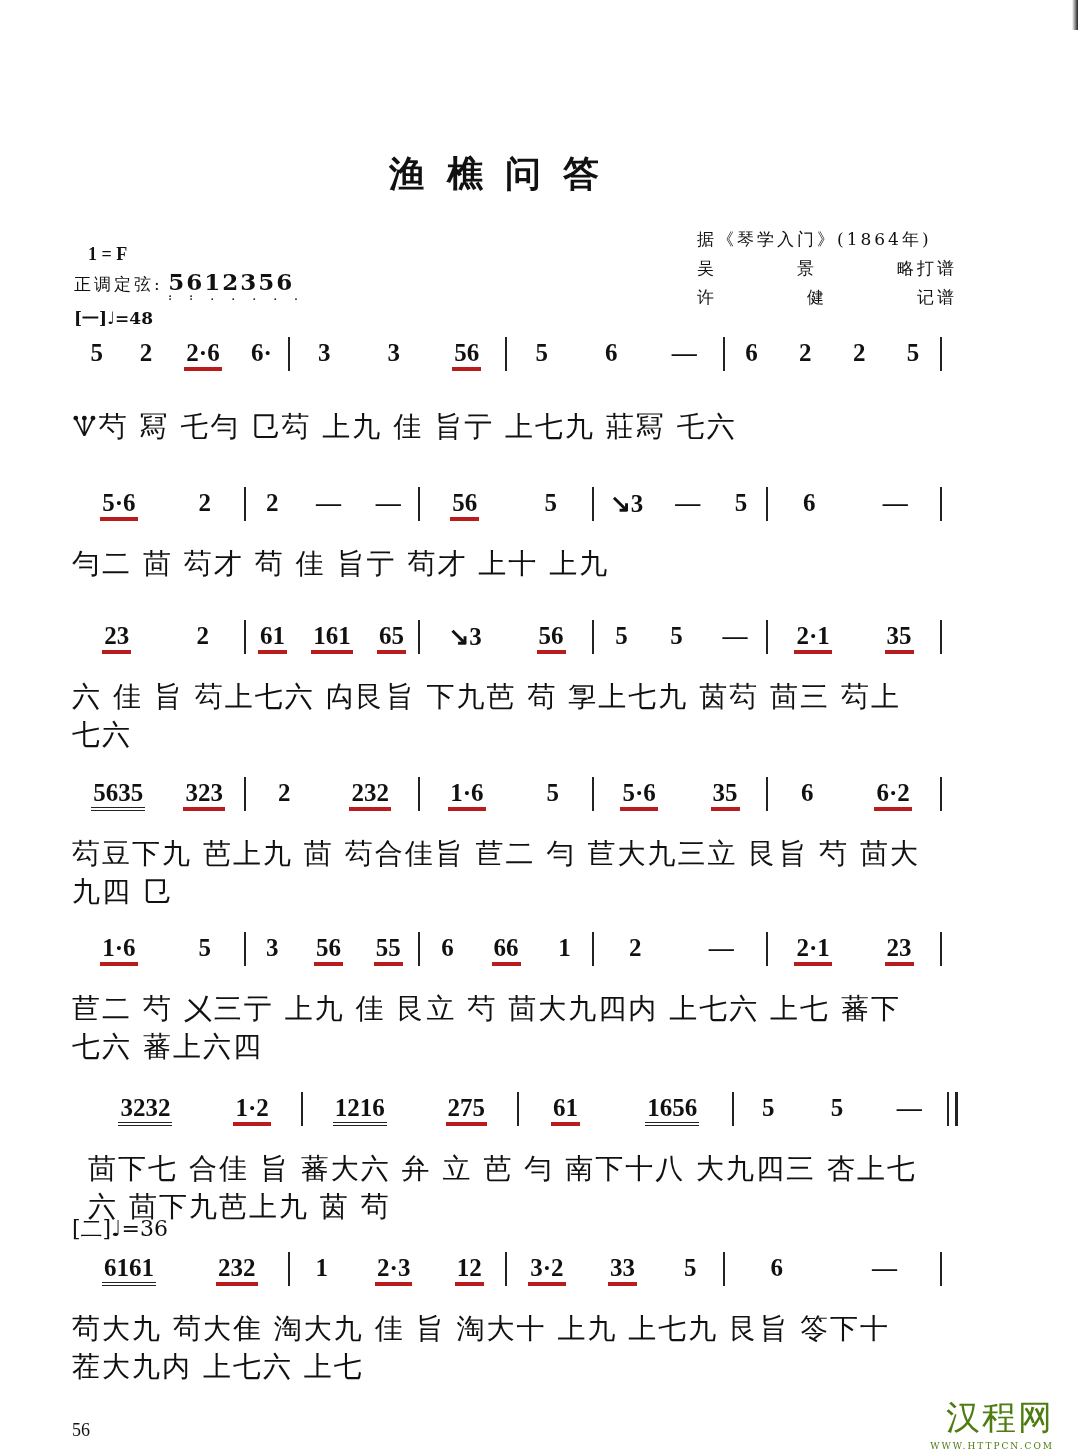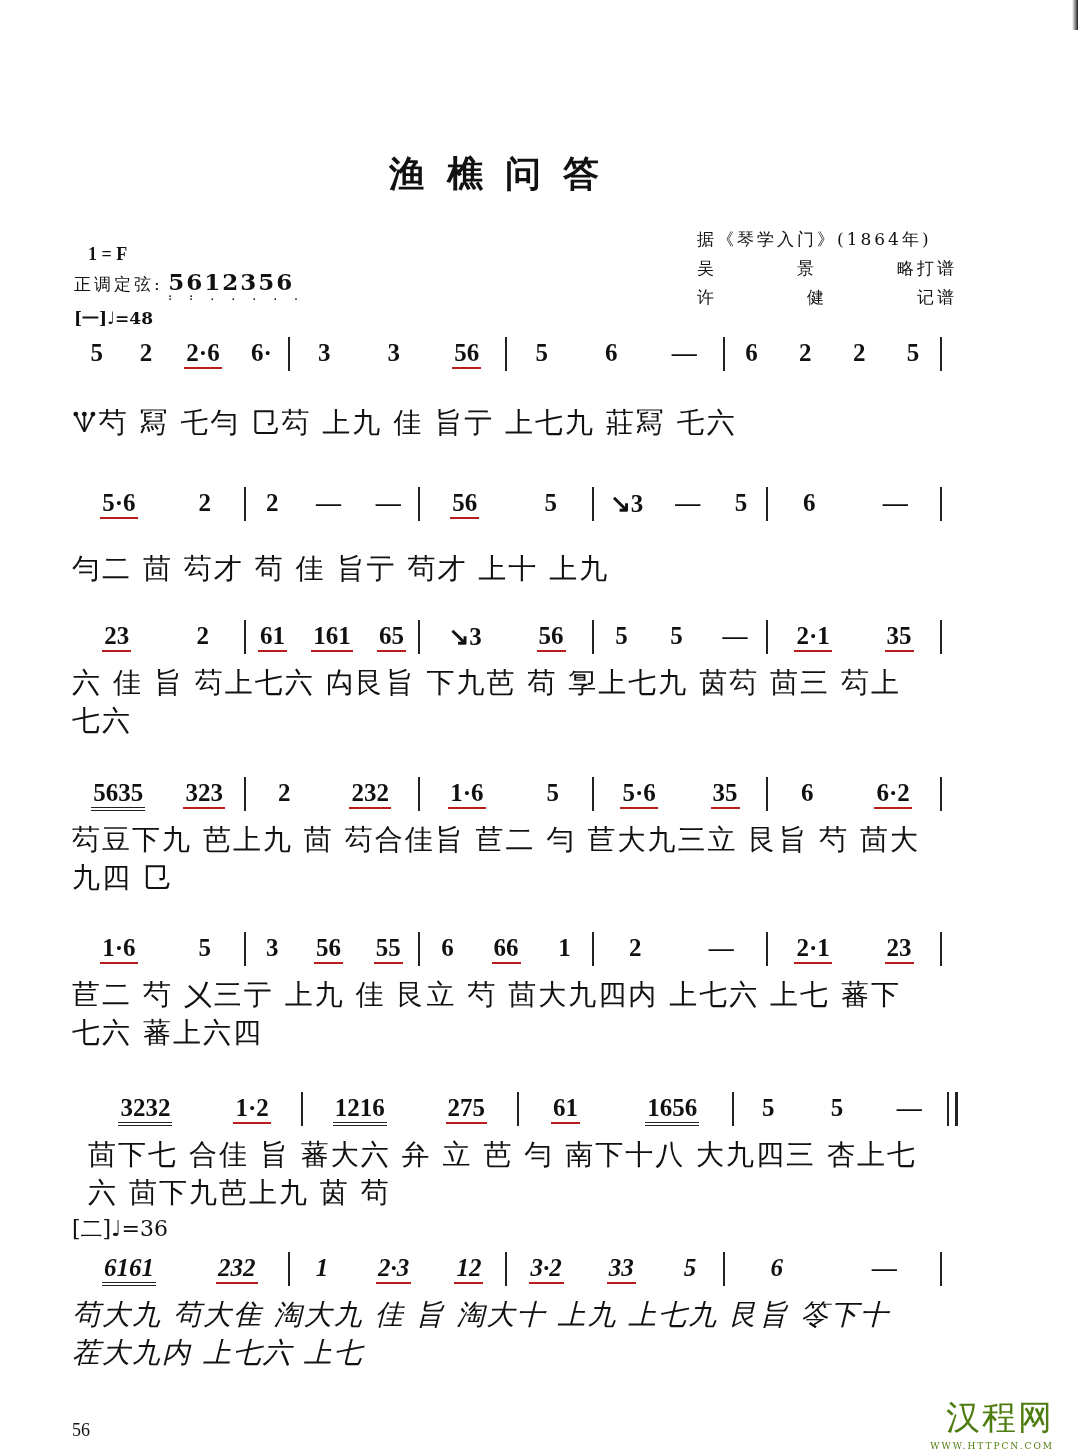--- a/index.html
+++ b/index.html
@@ -20,23 +20,23 @@
   .tempo { font-size: 17px; font-weight: bold; }
   .meta-right { position: absolute; left: 682px; top: 225px; width: 260px; font-size: 17px; margin-left: 15px; }
   .meta-right .row { height: 29px; line-height: 29px; display: flex; justify-content: space-between; letter-spacing: 3px; }
   .staff { position: absolute; left: 72px; width: 870px; }
   .notes-line { position: relative; height: 60px; display: flex; align-items: flex-start; }
   .bar { flex: 1; display: flex; align-items: flex-start; justify-content: space-around; position: relative; }
   .barline { width: 2px; height: 34px; background: #222; margin-top: 2px; flex: none; }
   .barline.double { width: 6px; border-left: 2px solid #222; border-right: 3px solid #222; background: transparent; }
   .note { font-family: "Liberation Serif", serif; font-weight: bold; font-size: 25px; text-align: center;
     position: relative; min-width: 18px; padding: 4px 2px 0; white-space: pre; }
-  .note.underline { border-bottom: 2px solid #b91c1c; }
+  .note.underline { border-bottom: 4px solid #b91c1c; }
   .note.underline2 { border-bottom: 4px double #222; }
-  .tab-line { position: relative; height: 48px; display: flex; align-items: center; justify-content: space-between;
+  .tab-line { position: relative; height: 48px; display: flex; align-items: flex-start; justify-content: space-between;
     font-size: 28px; letter-spacing: 2px; padding-right: 20px; }
   .tab-line span { font-family: "DejaVu Sans", sans-serif; }
   .section-label { position: absolute; left: 72px; font-size: 22px; }
   .page-number { position: absolute; left: 72px; top: 1420px; font-size: 18px; font-family: "Liberation Serif", serif; }
   .watermark { position: absolute; right: 24px; top: 1395px; color: #4d7c0f; text-align: right; }
   .watermark .wm-name { font-size: 34px; font-family: "DejaVu Sans", sans-serif; letter-spacing: 2px; }
   .watermark .wm-url { font-size: 9px; letter-spacing: 2px; }
 </style>
 </head>
 <body>
@@ -262,21 +262,21 @@
           <span class="note">5</span>
           <span class="note">5</span>
           <span class="note">—</span>
         </div>
         <div class="barline double"></div>
       </div>
       <div class="tab-line">
         <span>茴下七 合佳 旨  蕃大六 弁   立  芭  勻 南下十八 大九四三  杏上七六  茴下九芭上九  茵  茍</span>
       </div>
     </div>
-    <div class="staff" style="top: 1250px; font-style: italic;">
+    <div class="staff" style="top: 1250px;">
       <div class="notes-line">
         <div class="bar">
           <span class="note underline2">6161</span>
           <span class="note underline">232</span>
         </div>
         <div class="barline"></div>
         <div class="bar">
           <span class="note">1</span>
           <span class="note underline">2·3</span>
           <span class="note underline">12</span>

